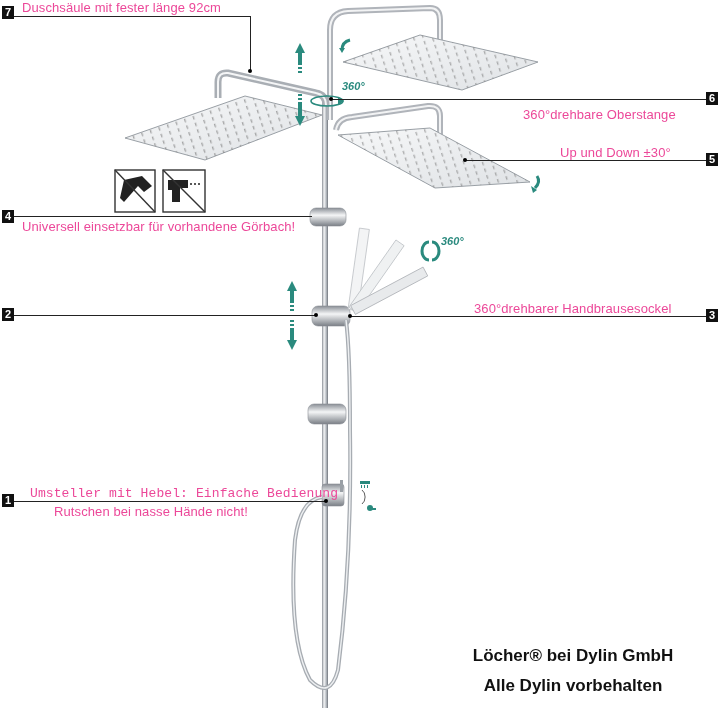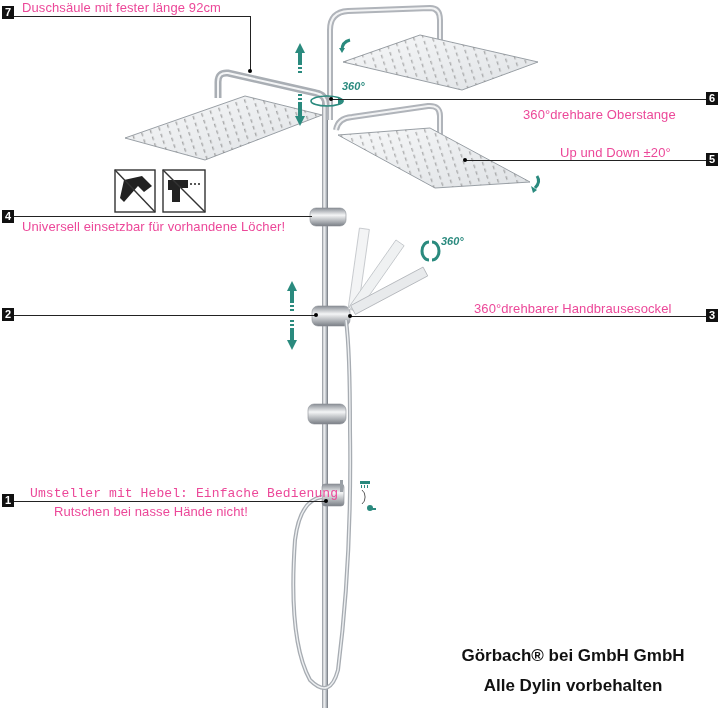--- a/index.html
+++ b/index.html
@@ -131,41 +131,41 @@
   <div class="hline" style="left:14px; top:16px; width:236px;"></div>
   <div class="vline" style="left:250px; top:16px; height:55px;"></div>
   <div class="dot" style="left:248px; top:69px;"></div>
 
   <div class="deg" style="left:342px; top:80px;">360°</div>
   <div class="lbl" style="left:523px; top:84px;margin-top:23px;">360°drehbare Oberstange</div>
   <div class="hline" style="left:331px; top:99px; width:375px;"></div>
   <div class="dot" style="left:329px; top:97px;"></div>
   <div class="badge" style="left:706px; top:92px;">6</div>
 
-  <div class="lbl" style="left:560px; top:145px;">Up und Down ±20°</div>
+  <div class="lbl" style="left:560px; top:145px;">Up und Down ±30°</div>
   <div class="hline" style="left:465px; top:160px; width:241px;"></div>
   <div class="dot" style="left:463px; top:158px;"></div>
   <div class="badge" style="left:706px; top:153px;">5</div>
 
   <div class="badge" style="left:2px; top:210px;">4</div>
   <div class="hline" style="left:14px; top:216px; width:298px;"></div>
-  <div class="lbl" style="left:22px; top:219px;">Universell einsetzbar für vorhandene Löcher!</div>
+  <div class="lbl" style="left:22px; top:219px;">Universell einsetzbar für vorhandene Görbach!</div>
 
   <div class="deg" style="left:441px; top:235px;">360°</div>
 
   <div class="badge" style="left:2px; top:308px;">2</div>
   <div class="hline" style="left:14px; top:315px; width:302px;"></div>
   <div class="dot" style="left:314px; top:313px;"></div>
 
   <div class="lbl" style="left:474px; top:301px;">360°drehbarer Handbrausesockel</div>
   <div class="hline" style="left:350px; top:316px; width:356px;"></div>
   <div class="dot" style="left:348px; top:314px;"></div>
   <div class="badge" style="left:706px; top:309px;">3</div>
 
   <div class="badge" style="left:2px; top:494px;">1</div>
   <div class="lbl" style="left:30px; top:486px;font-family:Liberation Mono, monospace;">Umsteller mit Hebel: Einfache Bedienung</div>
   <div class="hline" style="left:14px; top:501px; width:312px;"></div>
   <div class="dot" style="left:324px; top:499px;"></div>
   <div class="lbl" style="left:54px; top:504px;">Rutschen bei nasse Hände nicht!</div>
 
-  <div class="footer" style="top:646px;">Görbach® bei GmbH GmbH</div>
+  <div class="footer" style="top:646px;">Löcher® bei Dylin GmbH</div>
   <div class="footer" style="top:676px;">Alle Dylin vorbehalten</div>
 </div>
 
 </body></html>

